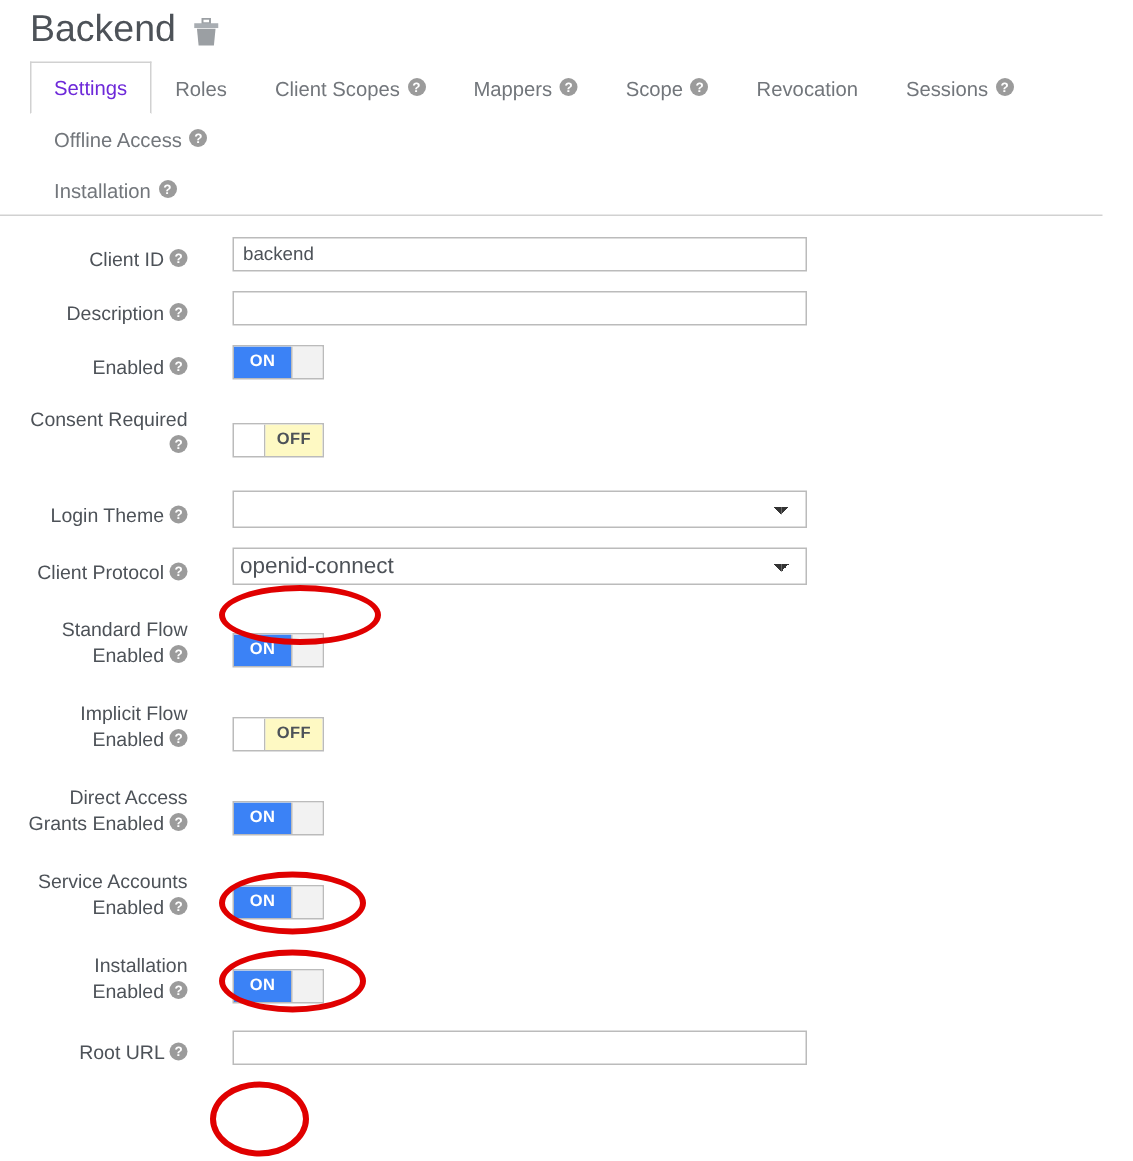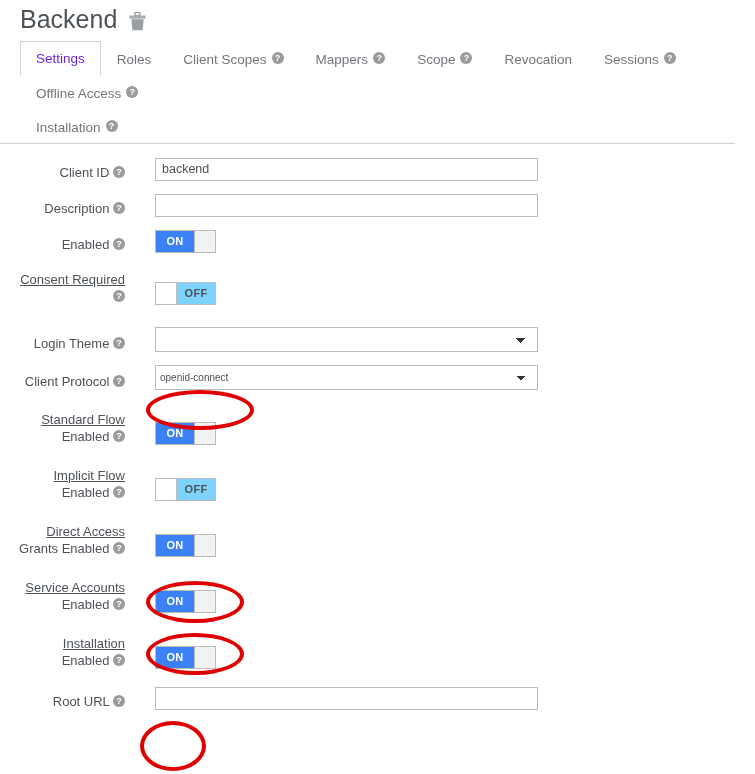--- a/index.html
+++ b/index.html
@@ -109,21 +109,21 @@
   .form-label {
     width: 125px;
     text-align: right;
     font-size: 13px;
     line-height: 17px;
     padding-top: 5px;
     padding-right: 0;
     color: #4d5258;
     font-weight: normal;
   }
-  .form-label .lbl-line { display: block; text-decoration: underline; }
+  .form-label .lbl-line { display: block; }
   .form-control {
     margin-left: 30px;
     position: relative;
   }
 
   input.text-input {
     width: 383px;
     height: 23px;
     box-sizing: border-box;
     border: 1px solid #bbbbbb;
@@ -134,21 +134,21 @@
     font-family: "Liberation Sans", sans-serif;
     outline: none;
   }
 
   select.select-input {
     width: 383px;
     height: 25px;
     box-sizing: border-box;
     border: 1px solid #bbbbbb;
     background: #ffffff;
-    font-size: 10px;
+    font-size: 15px;
     color: #4d5258;
     padding: 2px 4px;
     font-family: "Liberation Sans", sans-serif;
     -webkit-appearance: none;
     appearance: none;
     outline: none;
     background-image:
       linear-gradient(45deg, transparent 50%, #333 50%),
       linear-gradient(135deg, #333 50%, transparent 50%);
     background-position:
@@ -186,21 +186,21 @@
     background: #f2f2f2;
     width: 21px;
     border-left: 1px solid #bbbbbb;
   }
   .toggle.off .tg-handle {
     background: #ffffff;
     width: 21px;
     border-right: 1px solid #bbbbbb;
   }
   .toggle.off .tg-text {
-    background: #7dd3fc;
+    background: #fef9c3;
     color: #4d5258;
     width: 40px;
   }
 
   
   .annot {
     position: absolute;
     border: 4px solid #e00000;
     border-radius: 50%;
     pointer-events: none;

